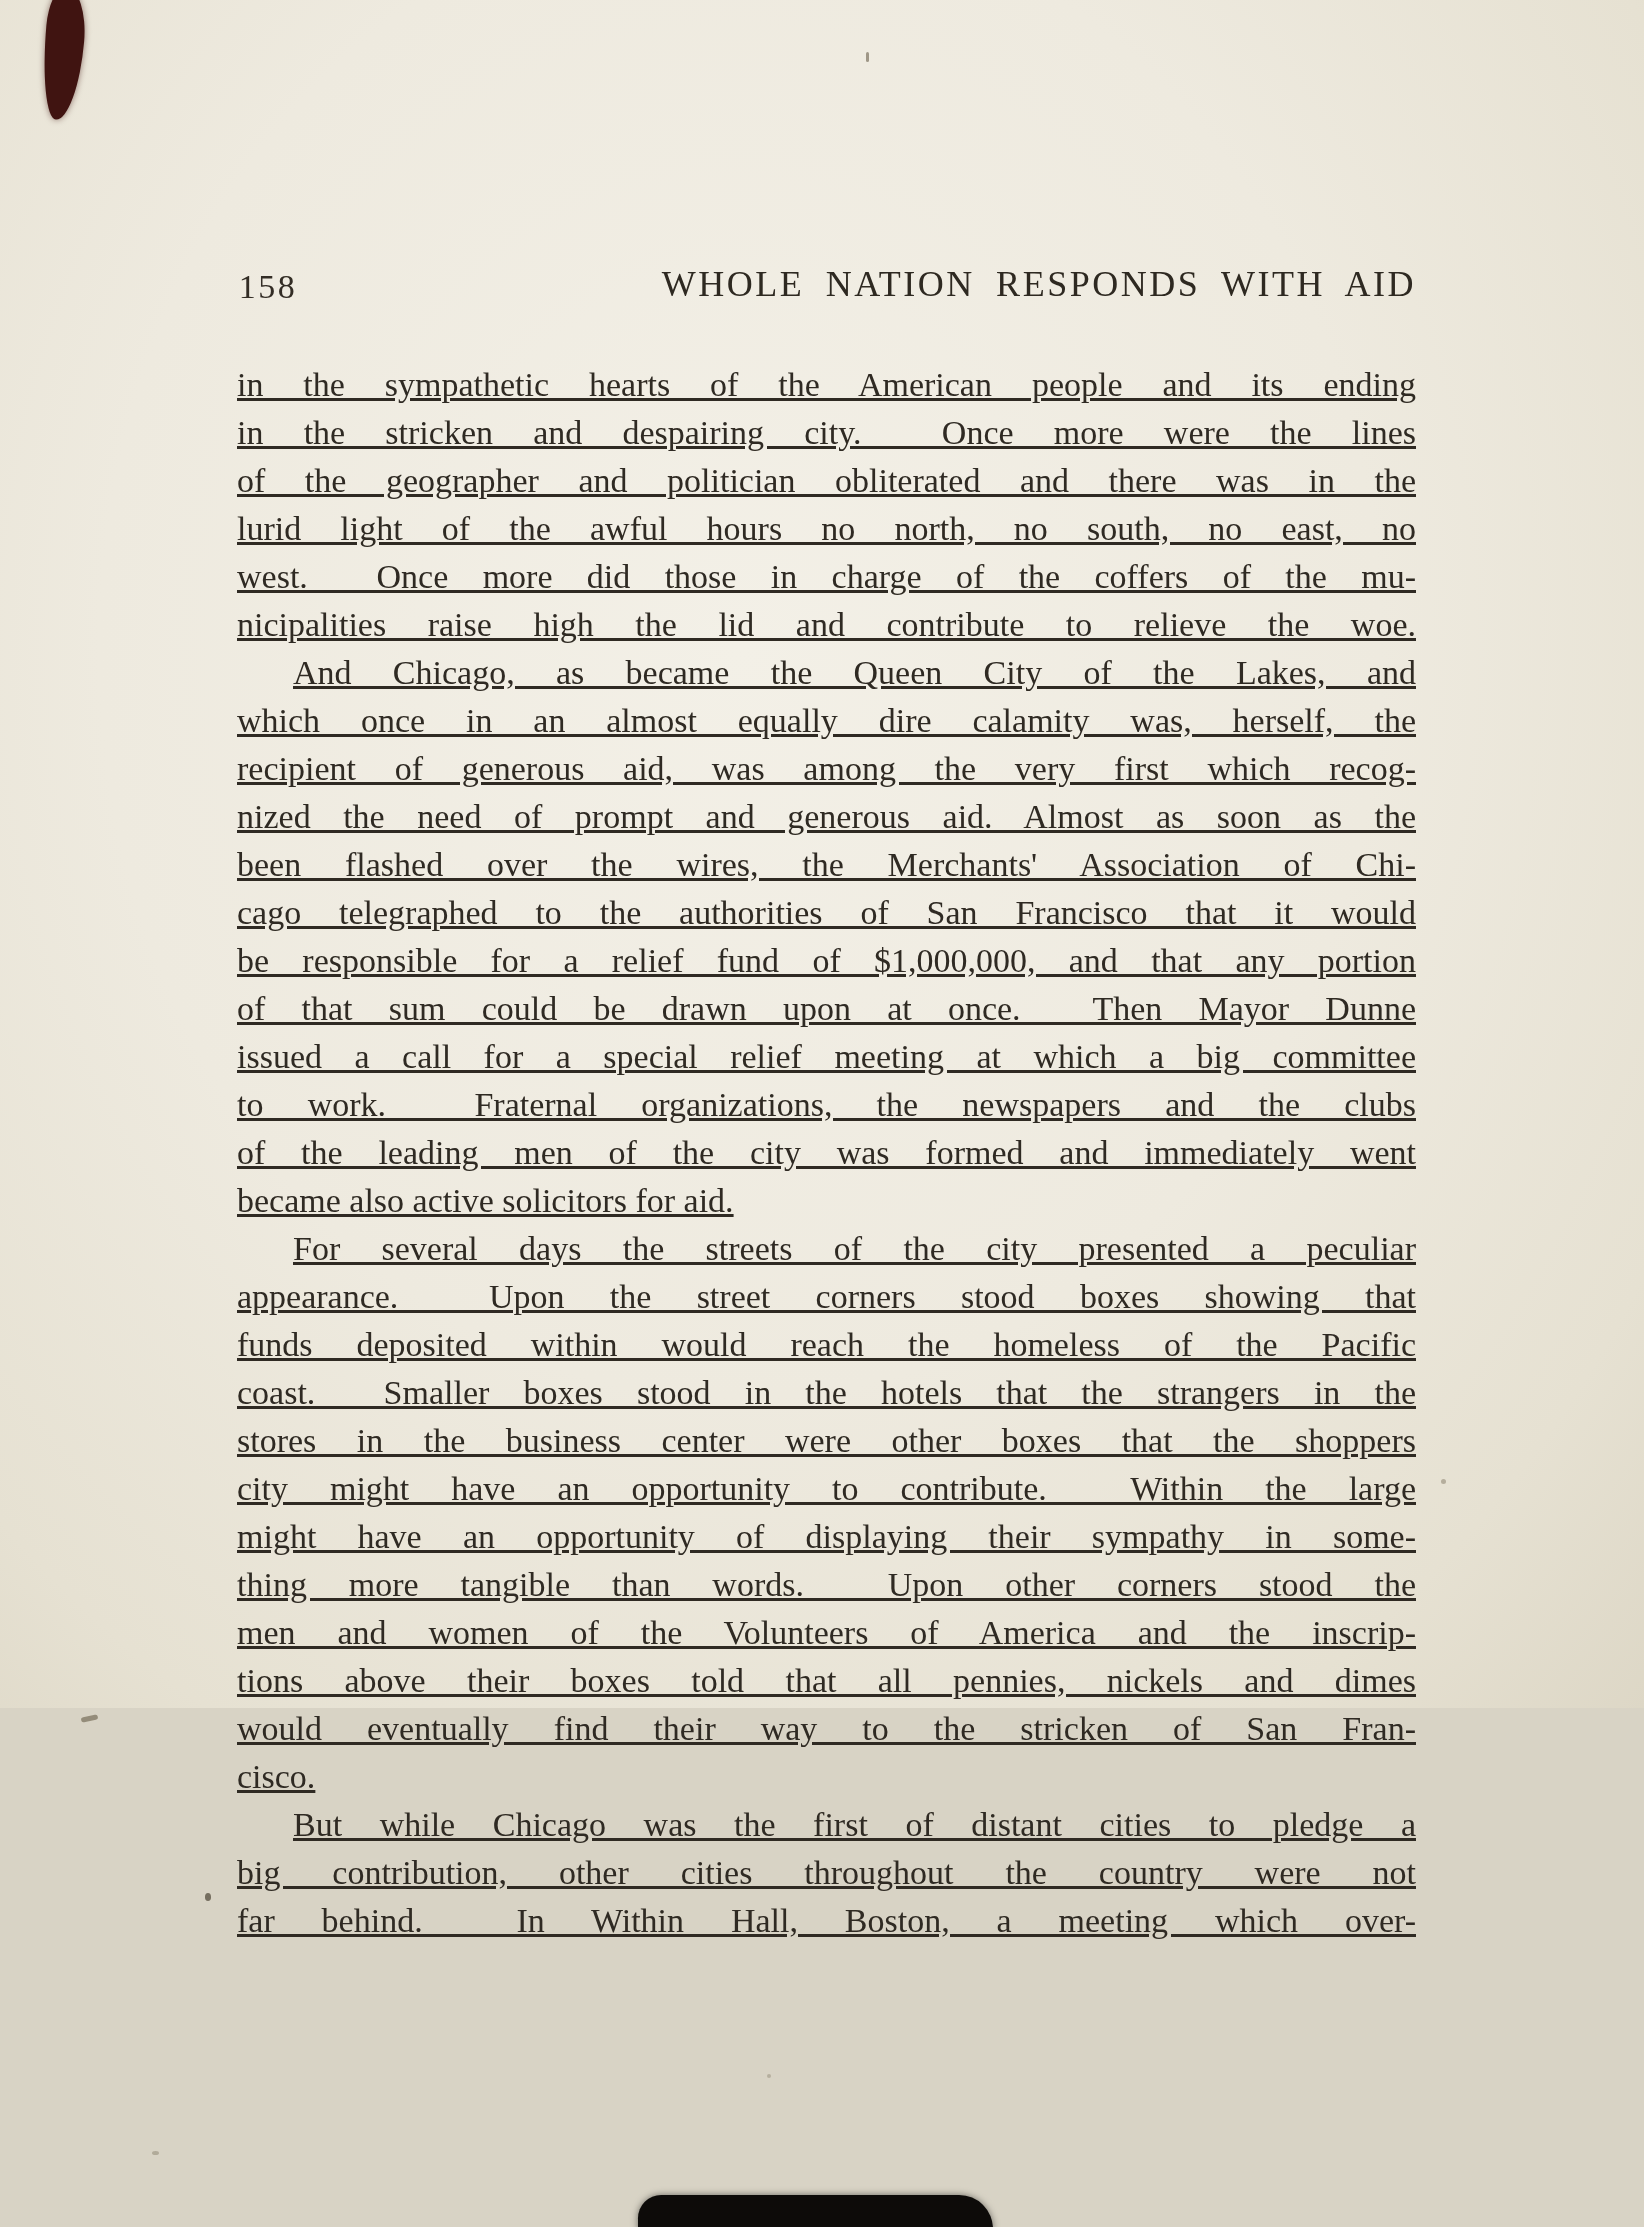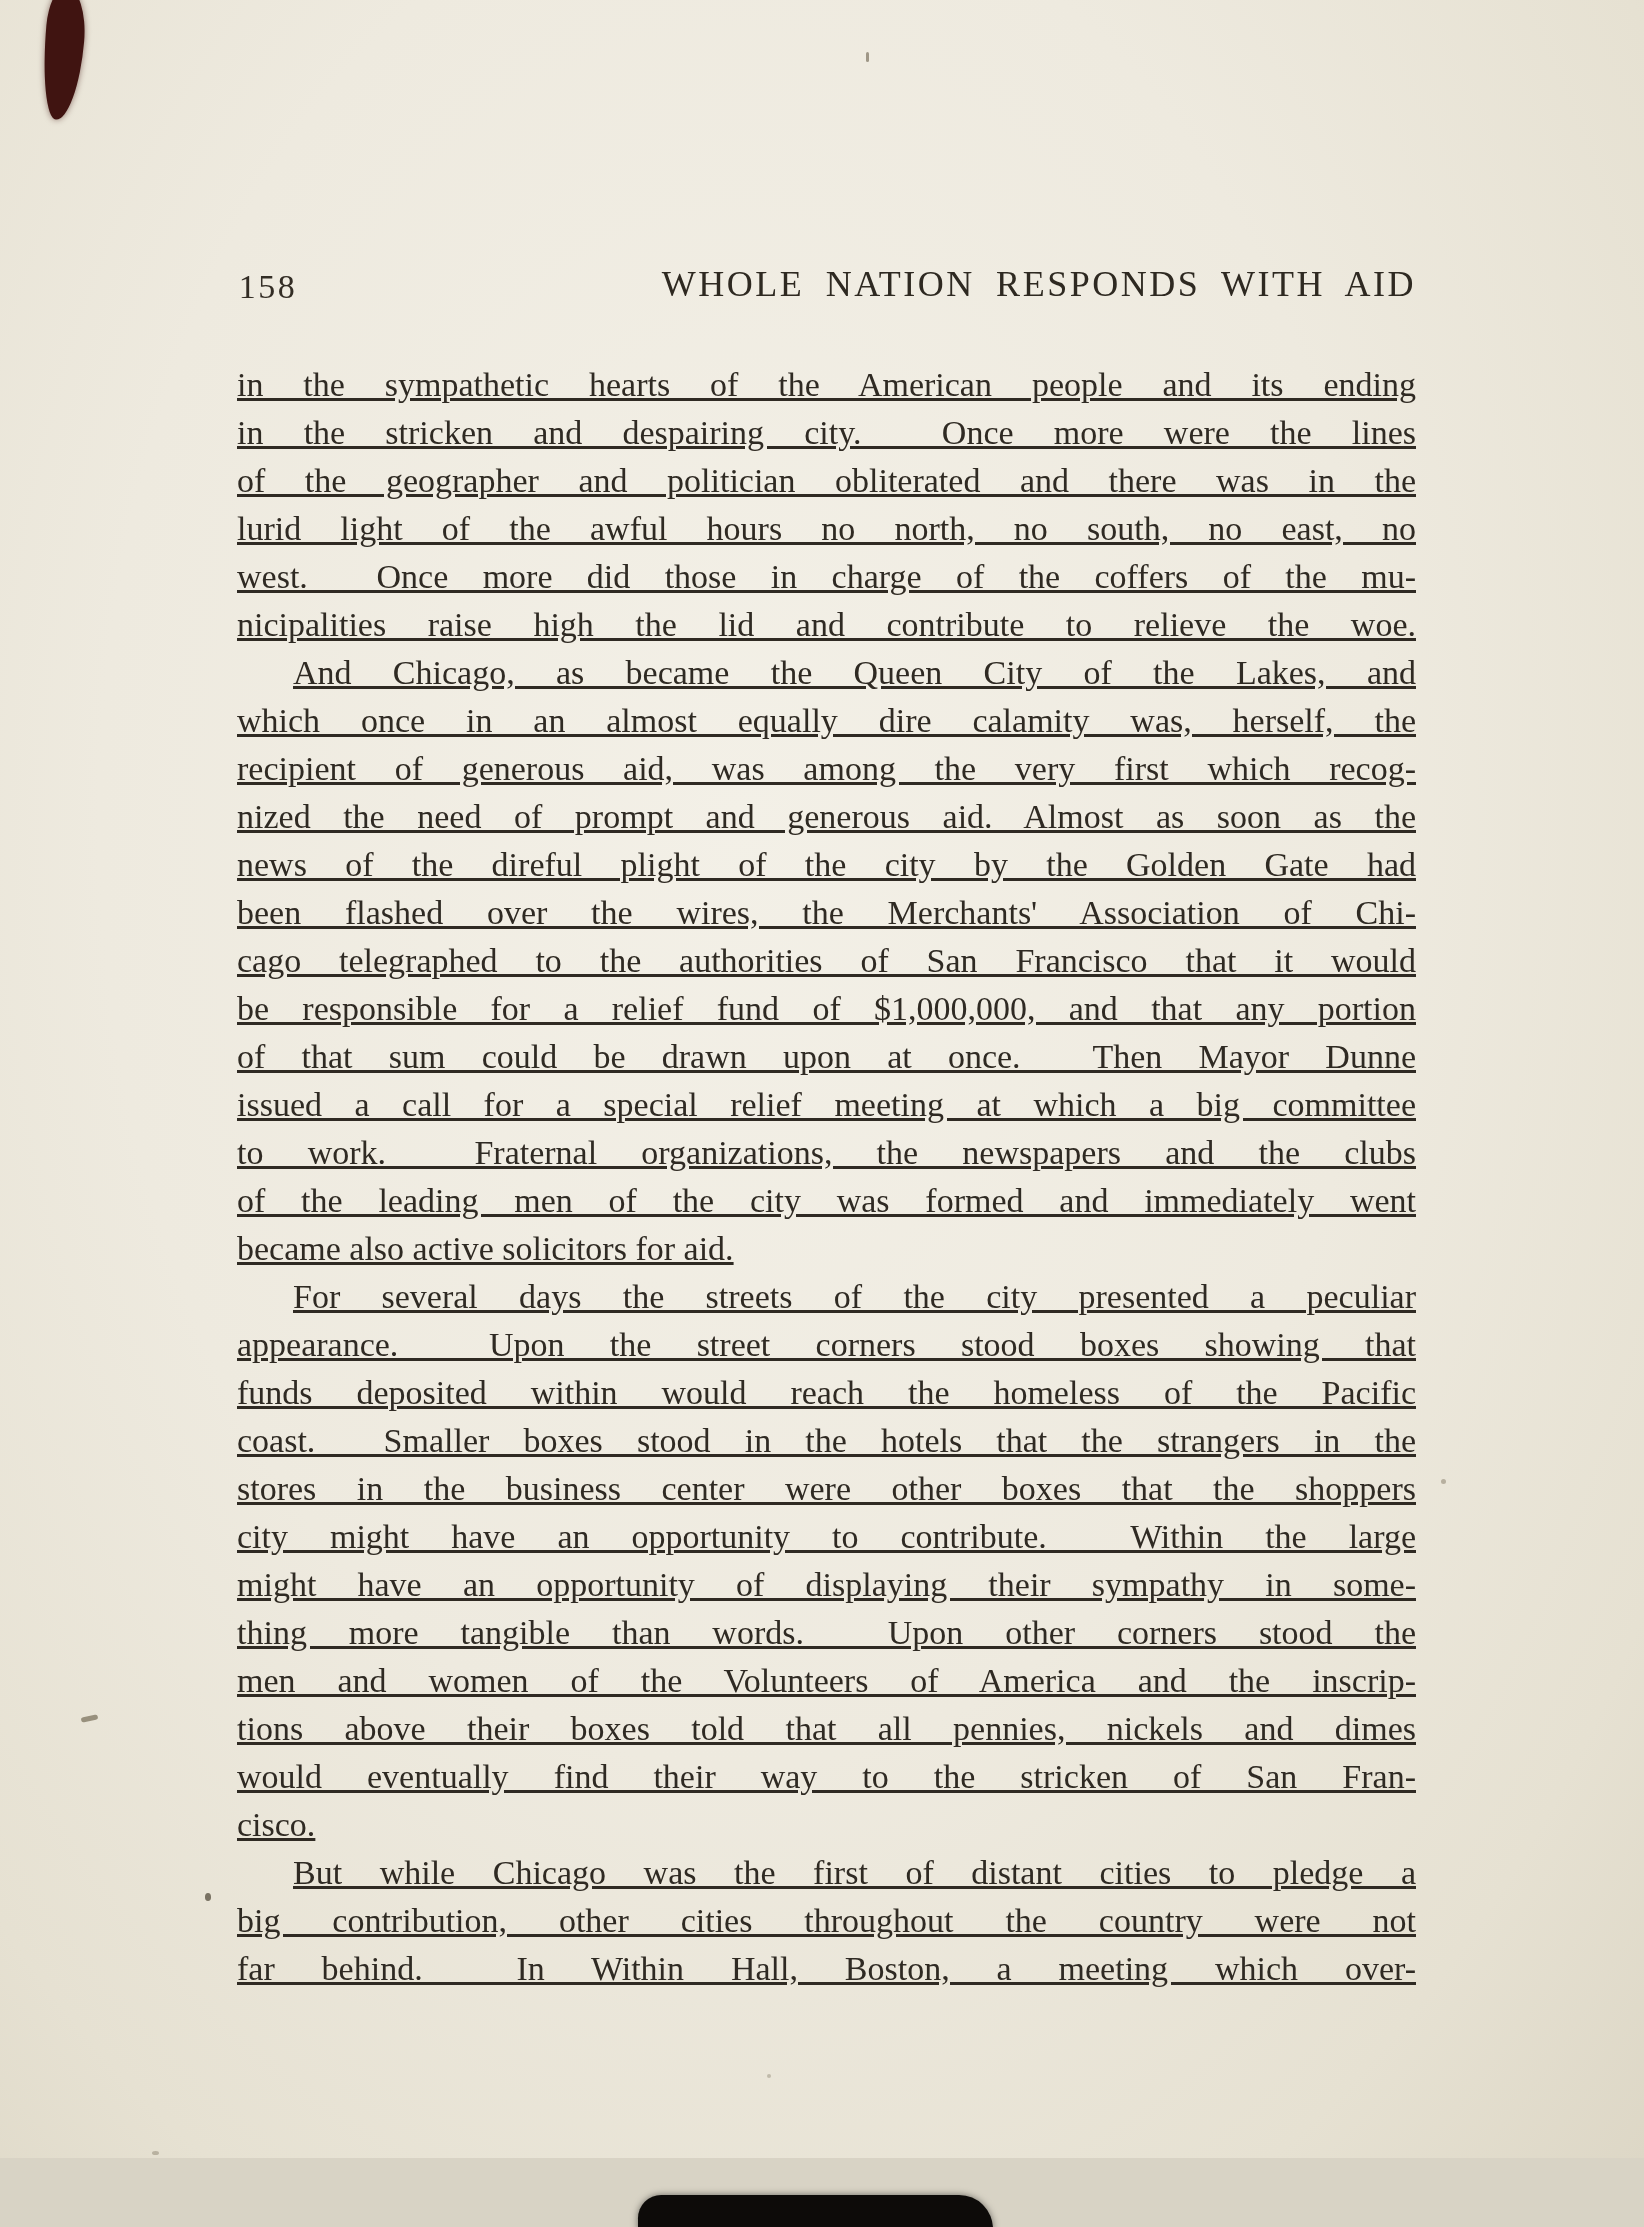--- a/index.html
+++ b/index.html
@@ -4,21 +4,21 @@
 <style>
   html,body{margin:0;padding:0;}
   body{
     width:1645px;height:2227px;
     background:#d8d3c5;
     overflow:hidden;
     font-family:"Liberation Serif","DejaVu Serif",serif;
   }
   .page{
     position:relative;
-    width:1645px;height:2158px;
+    width:1645px;height:1708px;
     background:
       radial-gradient(ellipse at 45% 38%, #f3f0e7 0%, #eeeadf 50%, #e6e1d2 82%, #ddd7c6 100%);
     color:#2f2a22;
   }
   .content{
     position:absolute;
     left:237px;
     top:263px;
     width:1179px;
   }
@@ -108,21 +108,20 @@
           <div class="line">of the geographer and politician obliterated and there was in the</div>
           <div class="line">lurid light of the awful hours no north, no south, no east, no</div>
           <div class="line">west.  Once more did those in charge of the coffers of the mu-</div>
           <div class="line justlast">nicipalities raise high the lid and contribute to relieve the woe.</div>
         </div>
         <div class="paragraph">
           <div class="line indent">And Chicago, as became the Queen City of the Lakes, and</div>
           <div class="line">which once in an almost equally dire calamity was, herself, the</div>
           <div class="line">recipient of generous aid, was among the very first which recog-</div>
           <div class="line">nized the need of prompt and generous aid. Almost as soon as the</div>
-          <div class="line">news of the direful plight of the city by the Golden Gate had</div>
           <div class="line">been flashed over the wires, the Merchants' Association of Chi-</div>
           <div class="line">cago telegraphed to the authorities of San Francisco that it would</div>
           <div class="line">be responsible for a relief fund of $1,000,000, and that any portion</div>
           <div class="line">of that sum could be drawn upon at once.  Then Mayor Dunne</div>
           <div class="line">issued a call for a special relief meeting at which a big committee</div>
           <div class="line">to work.  Fraternal organizations, the newspapers and the clubs</div>
           <div class="line">of the leading men of the city was formed and immediately went</div>
           <div class="line last">became also active solicitors for aid.</div>
         </div>
         <div class="paragraph">

